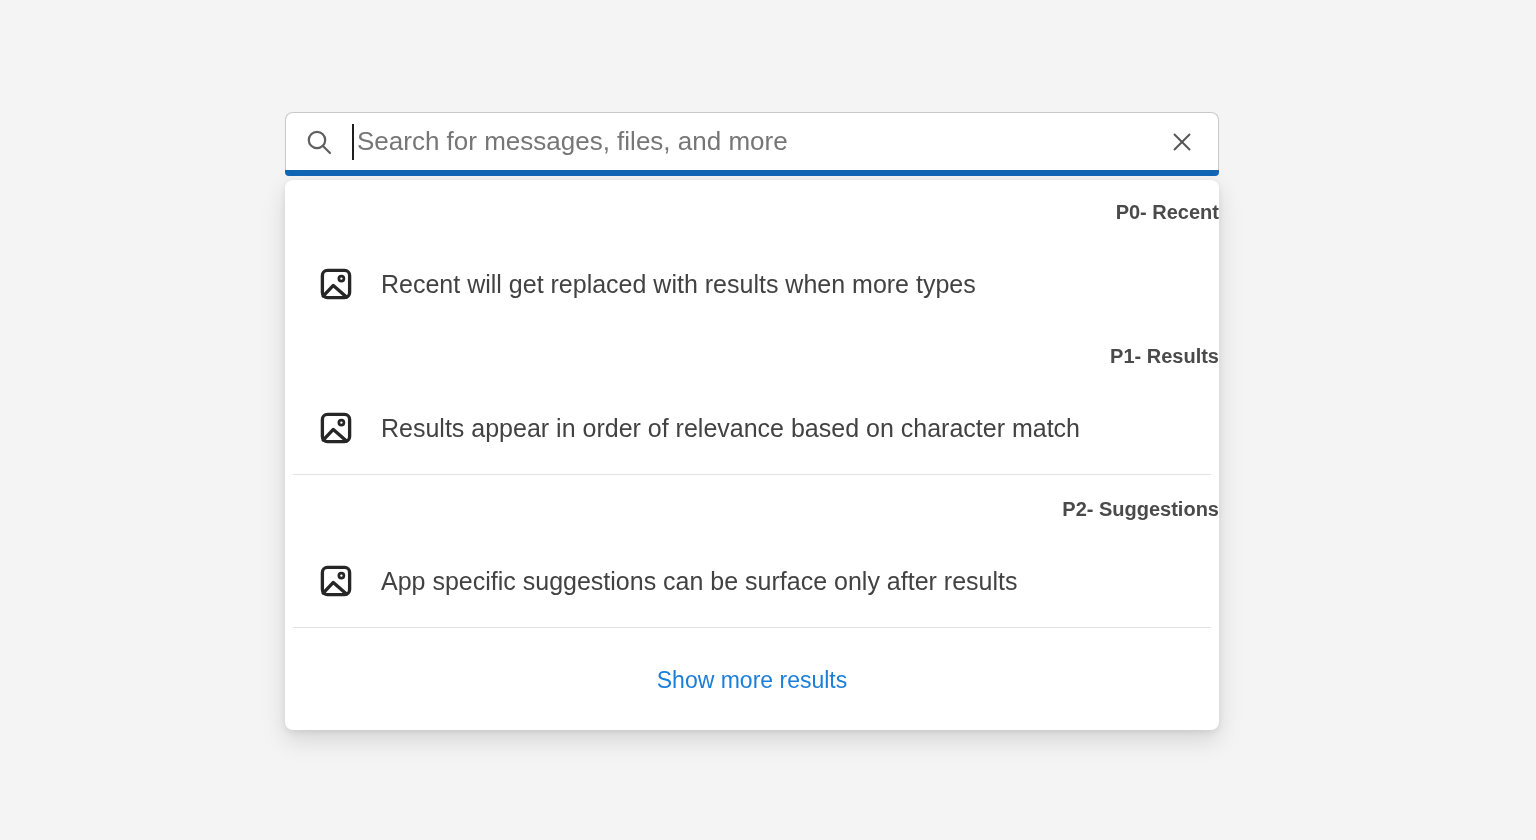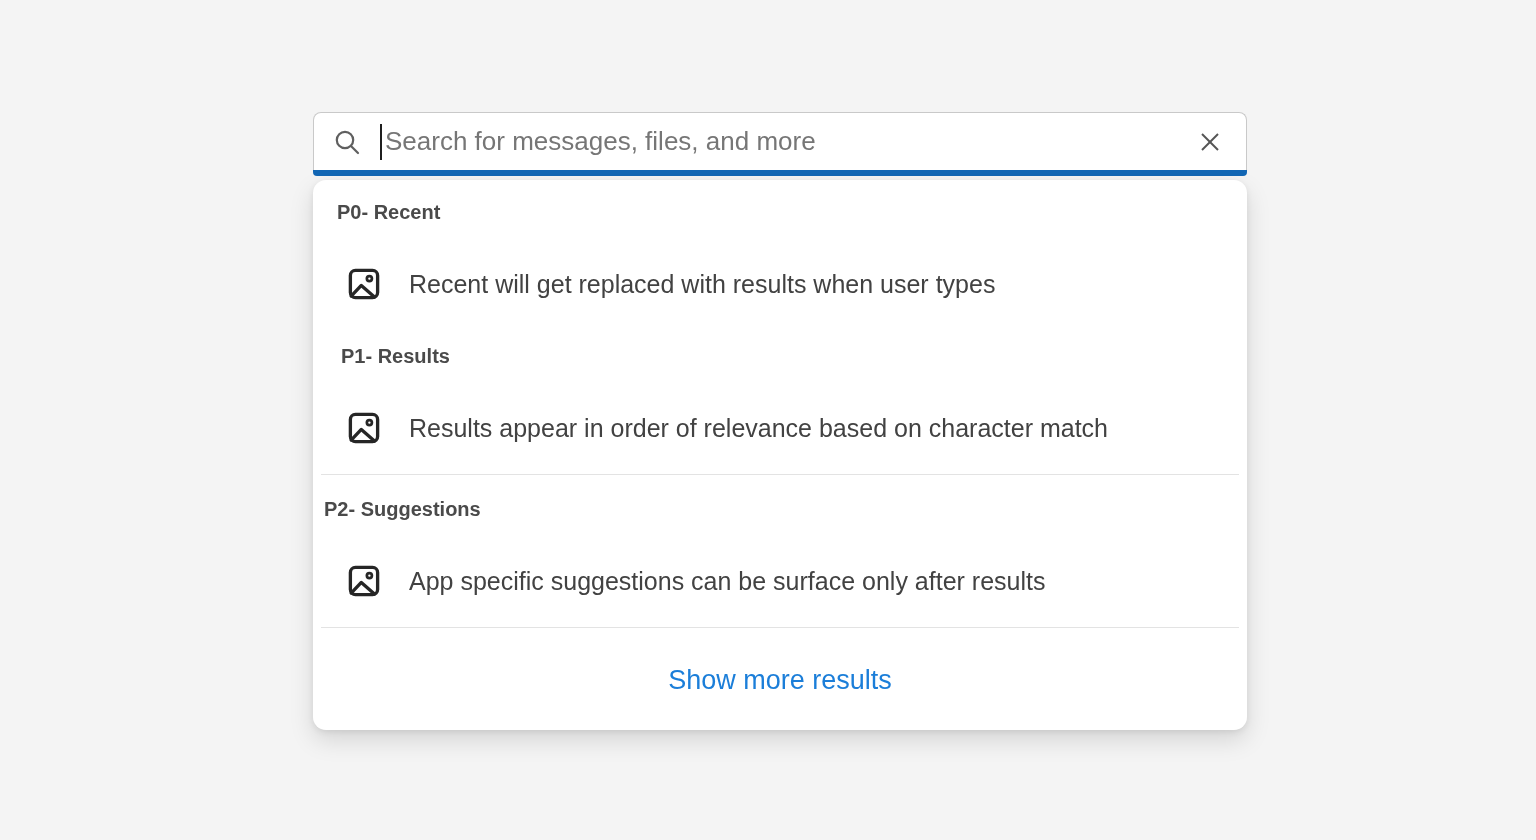--- a/index.html
+++ b/index.html
@@ -21,21 +21,21 @@
   html, body {
     width: 1536px; height: 840px;
     font-family: "Liberation Sans", sans-serif;
     background: var(--page_background);
     overflow: hidden;
   }
   .stage { position: relative; width: 1536px; height: 840px; }
 
   .search-popup {
     position: absolute;
-    left: 313px; top: 112px;
+    left: 285px; top: 112px;
     width: 934px;
   }
 
   
   .search-bar {
     position: relative;
     height: 58px;
     background: var(--panel_background);
     border: 1px solid var(--searchbox_border);
     border-bottom: none;
@@ -76,24 +76,25 @@
   .underline {
     height: 6px;
     background: var(--accent_blue);
     border-radius: 0 0 4px 4px;
   }
 
   
   .panel {
     margin-top: 4px;
     background: var(--panel_background);
-    border-radius: 13px;
+    border-radius: 8px;
     box-shadow: 0 10px 24px rgba(0,0,0,0.13), 0 2px 6px rgba(0,0,0,0.08);
     padding-top: 14px;
     padding-bottom: 30px;
+    text-align: right;
   }
   .section-header {
     height: 36px;
     line-height: 36px;
     padding-left: 24px;
     font-size: 20px;
     font-weight: bold;
     color: var(--header_gray);
   }
   .section-header.mt-18 { margin-top: 18px; padding-left: 28px; }
@@ -121,21 +122,21 @@
     height: 1px;
     background: var(--divider_gray);
     margin: 10px 8px 0 8px;
   }
   .footer {
     margin-top: 32px;
     height: 40px;
     display: flex; align-items: center; justify-content: center;
   }
   .show-more {
-    font-size: 27px;
+    font-size: 23px;
     color: var(--link_blue);
     text-decoration: none;
     cursor: pointer;
   }
   svg { display: block; }
 </style>
 </head>
 <body>
 
 <div class="stage">
@@ -165,21 +166,21 @@
 
       <div class="section-header">P0- Recent</div>
       <div class="result-item">
         <span class="item-icon">
           <svg width="38" height="38" viewBox="0 0 24 24" fill="none">
             <rect x="3.4" y="3.4" width="17.2" height="17.2" rx="3.2" stroke="var(--icon_dark)" stroke-width="2.1"></rect>
             <circle cx="15.4" cy="8.6" r="1.6" stroke="var(--icon_dark)" stroke-width="1.7"></circle>
             <path d="M3.9 19.6 L10.3 12.9 L18.6 20.2" stroke="var(--icon_dark)" stroke-width="2.1" stroke-linecap="round" stroke-linejoin="round"></path>
           </svg>
         </span>
-        <span class="item-label">Recent will get replaced with results when user types</span>
+        <span class="item-label">Recent will get replaced with results when more types</span>
       </div>
 
       <div class="section-header mt-18">P1- Results</div>
       <div class="result-item">
         <span class="item-icon">
           <svg width="38" height="38" viewBox="0 0 24 24" fill="none">
             <rect x="3.4" y="3.4" width="17.2" height="17.2" rx="3.2" stroke="var(--icon_dark)" stroke-width="2.1"></rect>
             <circle cx="15.4" cy="8.6" r="1.6" stroke="var(--icon_dark)" stroke-width="1.7"></circle>
             <path d="M3.9 19.6 L10.3 12.9 L18.6 20.2" stroke="var(--icon_dark)" stroke-width="2.1" stroke-linecap="round" stroke-linejoin="round"></path>
           </svg>

